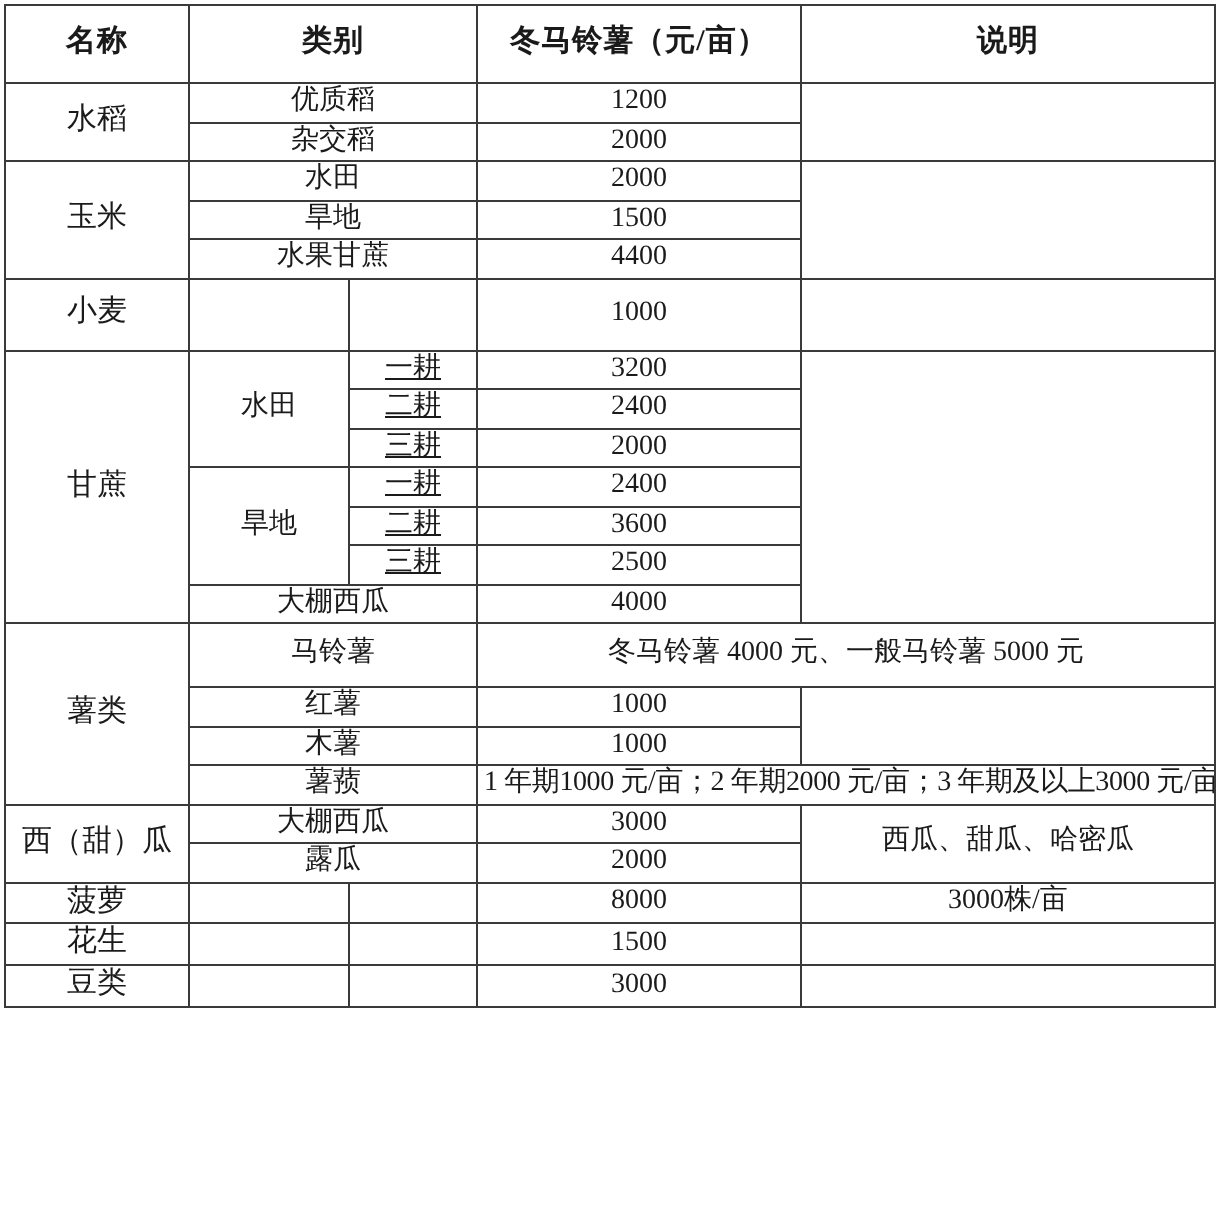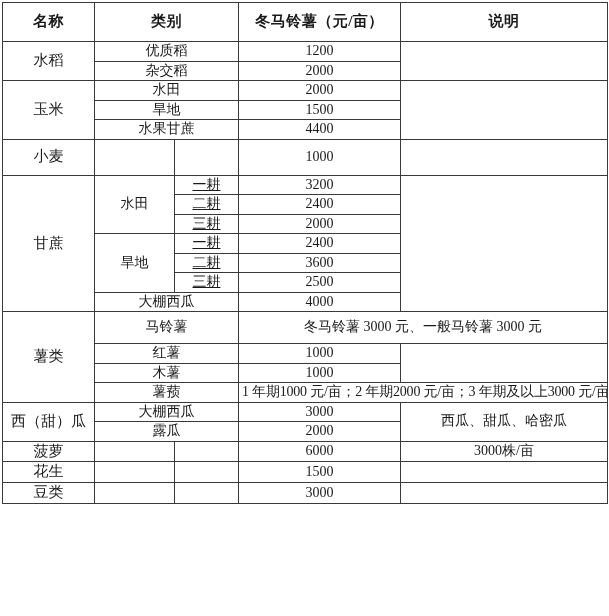--- a/index.html
+++ b/index.html
@@ -162,21 +162,21 @@
         <td class="val-cell">2500</td>
       </tr>
       <tr>
         <td class="cat-cell" colspan="2">大棚西瓜</td>
         <td class="val-cell">4000</td>
       </tr>
 
       <tr style="height:32px">
         <td class="name-cell" rowspan="4">薯类</td>
         <td class="cat-cell" colspan="2">马铃薯</td>
-        <td class="val-cell text-left" colspan="2">冬马铃薯 3000 元、一般马铃薯 3000 元</td>
+        <td class="val-cell text-left" colspan="2">冬马铃薯 4000 元、一般马铃薯 5000 元</td>
       </tr>
       <tr>
         <td class="cat-cell" colspan="2">红薯</td>
         <td class="val-cell">1000</td>
         <td class="note-cell" rowspan="2"></td>
       </tr>
       <tr>
         <td class="cat-cell" colspan="2">木薯</td>
         <td class="val-cell">1000</td>
       </tr>
@@ -193,21 +193,21 @@
       </tr>
       <tr>
         <td class="cat-cell" colspan="2">露瓜</td>
         <td class="val-cell">2000</td>
       </tr>
 
       <tr>
         <td class="name-cell">菠萝</td>
         <td class="cat-cell"></td>
         <td class="sub-cell"></td>
-        <td class="val-cell">6000</td>
+        <td class="val-cell">8000</td>
         <td class="note-cell">3000株/亩</td>
       </tr>
 
       <tr>
         <td class="name-cell">花生</td>
         <td class="cat-cell"></td>
         <td class="sub-cell"></td>
         <td class="val-cell">1500</td>
         <td class="note-cell"></td>
       </tr>

